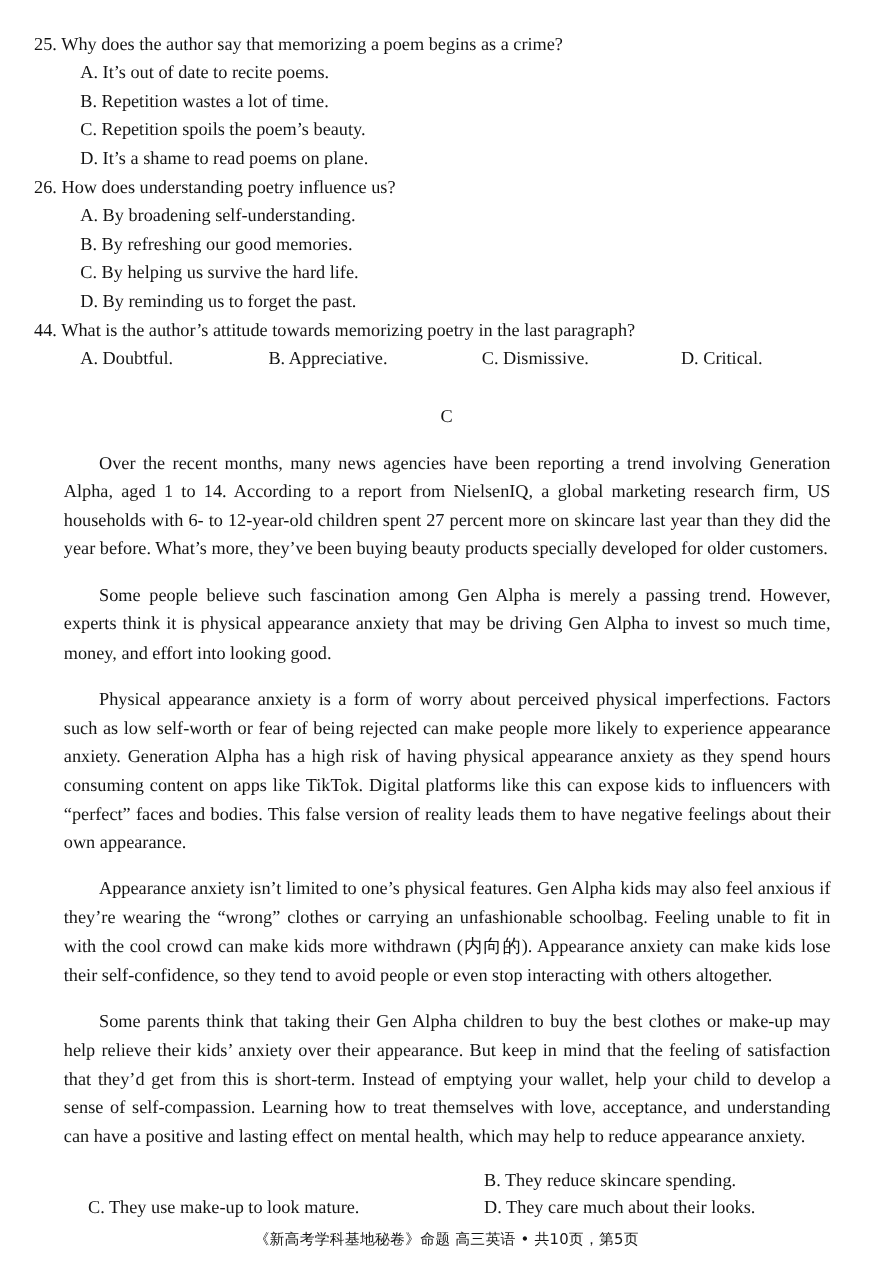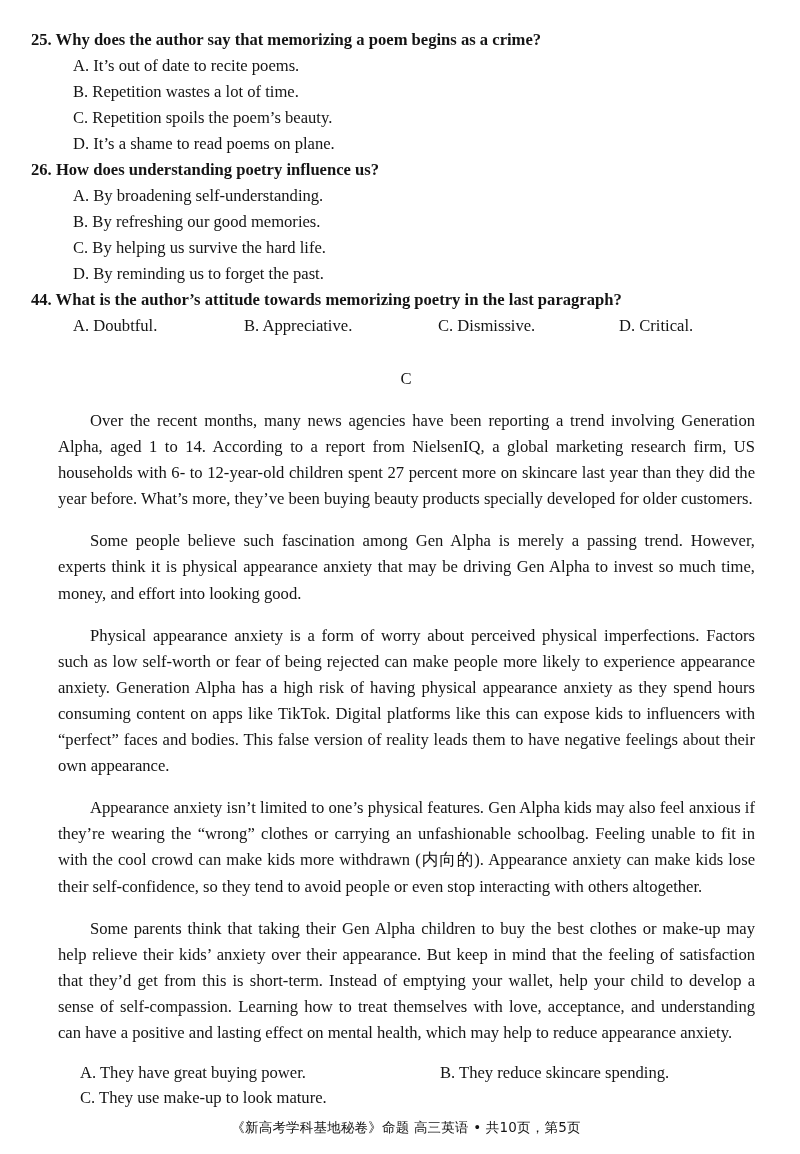--- a/index.html
+++ b/index.html
@@ -4,21 +4,21 @@
 <style>
   html, body { margin: 0; padding: 0; background: #ffffff; }
   body {
     width: 800px; height: 1154px; overflow: hidden; position: relative;
     font-family: "Liberation Serif", "DejaVu Serif", serif;
     color: #141414;
     font-size: 16.6px;
   }
   .page { position: absolute; left: 0; top: 0; width: 800px; height: 1154px; }
   .line { position: absolute; white-space: nowrap; line-height: 20px; }
-  .q { left: 31px; font-weight: bold; }
+  .q { left: 31px; }
   .opt { left: 73px; }
   .para-wrap { position: absolute; left: 42px; width: 729px; }
   .para {
     margin: 16px; text-align: justify; text-align-last: left;
     line-height: 26.1px; text-indent: 32px;
   }
   .section-letter { position: absolute; left: 0; width: 812px; text-align: center; top: 369px; line-height: 20px; }
   .footer {
     position: absolute; top: 1117px; left: 0; width: 812px; text-align: center;
     font-family: "DejaVu Sans", sans-serif; font-size: 13.5px; letter-spacing: 0.2px; line-height: 20px;
@@ -59,18 +59,18 @@
   <div class="section-letter">C</div>
 
   <div class="para-wrap" style="top:392px">
     <p class="para">Over the recent months, many news agencies have been reporting a trend involving Generation Alpha, aged 1 to 14. According to a report from NielsenIQ, a global marketing research firm, US households with 6- to 12-year-old children spent 27 percent more on skincare last year than they did the year before. What’s more, they’ve been buying beauty products specially developed for older customers.</p>
     <p class="para">Some people believe such fascination among Gen Alpha is merely a passing trend. However, experts think it is physical appearance anxiety that may be driving Gen Alpha to invest so much time, money, and effort into looking good.</p>
     <p class="para">Physical appearance anxiety is a form of worry about perceived physical imperfections. Factors such as low self-worth or fear of being rejected can make people more likely to experience appearance anxiety. Generation Alpha has a high risk of having physical appearance anxiety as they spend hours consuming content on apps like TikTok. Digital platforms like this can expose kids to influencers with “perfect” faces and bodies. This false version of reality leads them to have negative feelings about their own appearance.</p>
     <p class="para">Appearance anxiety isn’t limited to one’s physical features. Gen Alpha kids may also feel anxious if they’re wearing the “wrong” clothes or carrying an unfashionable schoolbag. Feeling unable to fit in with the cool crowd can make kids more withdrawn (内向的). Appearance anxiety can make kids lose their self-confidence, so they tend to avoid people or even stop interacting with others altogether.</p>
     <p class="para">Some parents think that taking their Gen Alpha children to buy the best clothes or make-up may help relieve their kids’ anxiety over their appearance. But keep in mind that the feeling of satisfaction that they’d get from this is short-term. Instead of emptying your wallet, help your child to develop a sense of self-compassion. Learning how to treat themselves with love, acceptance, and understanding can have a positive and lasting effect on mental health, which may help to reduce appearance anxiety.</p>
   </div>
 
-  <div class="line" style="top:1063px; left:80px">A. They have great buying power.</div>
   <div class="line" style="top:1063px; left:440px">B. They reduce skincare spending.</div>
   <div class="line" style="top:1088px; left:80px">C. They use make-up to look mature.</div>
+  <div class="line" style="top:1088px; left:440px">D. They care much about their looks.</div>
 
   <div class="footer">《新高考学科基地秘卷》命题  高三英语 • 共10页，第5页</div>
 </div>
 
 </body></html>

